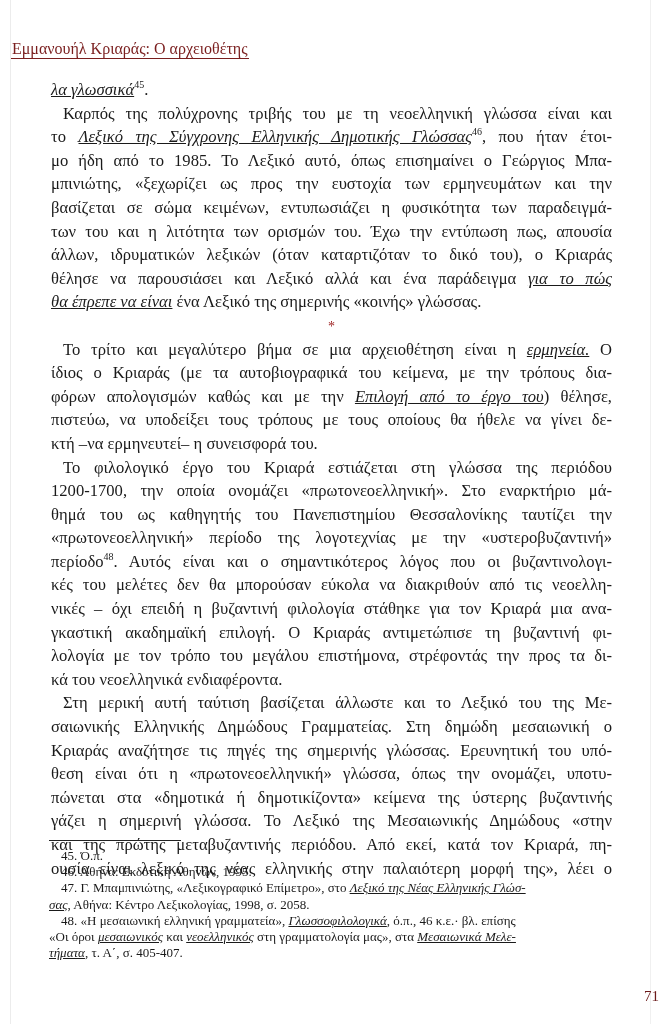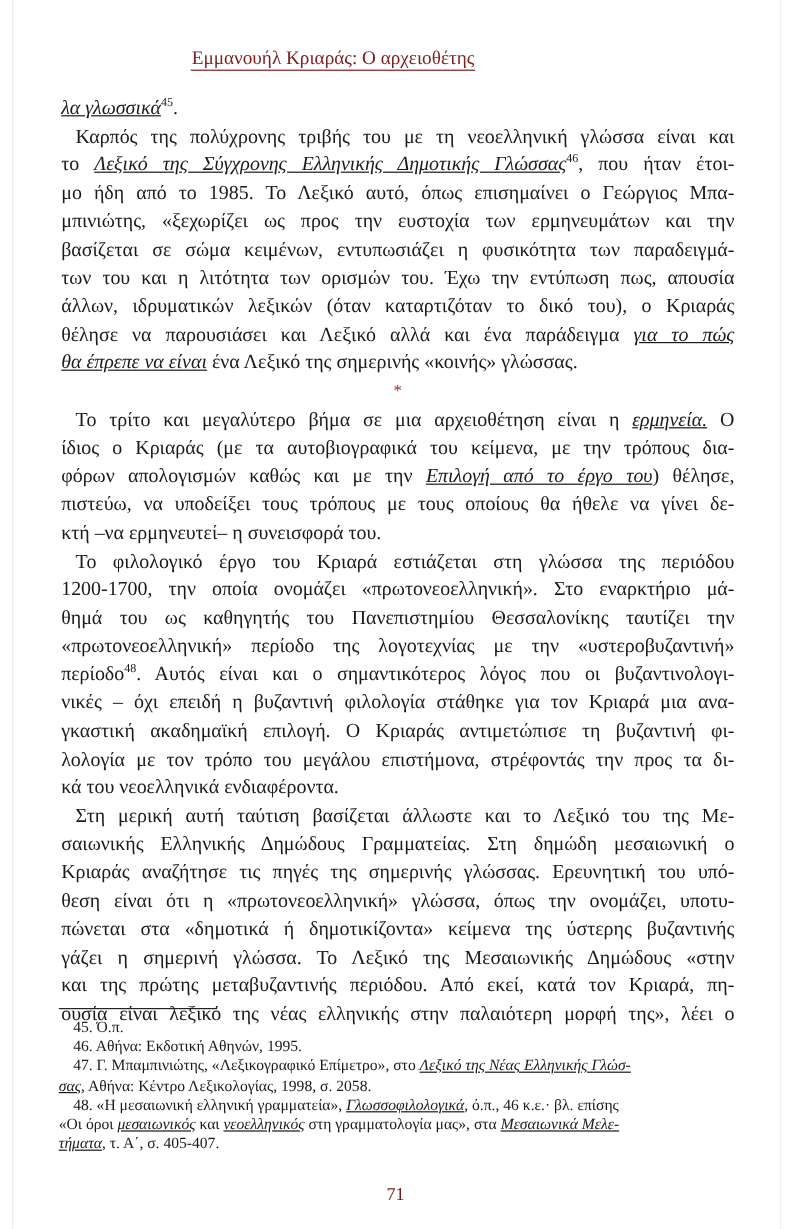--- a/index.html
+++ b/index.html
@@ -1,33 +1,33 @@
 <!DOCTYPE html>
 <html><head>
   <meta charset="utf-8">
   <style>
     html, body { margin: 0; padding: 0; background: #ffffff; }
     body { width: 659px; height: 1024px; position: relative; overflow: hidden;
            font-family: "Liberation Serif", "DejaVu Serif", serif; color: #1a1a1a; }
     .page-edge { position: absolute; left: 10px; top: 0; width: 1px; height: 1024px; background: #ececec; }
     .page-edge-r { position: absolute; left: 650px; top: 0; width: 1px; height: 1024px; background: #f0f0f0; }
-    .running-header { position: absolute; top: 40px; left: 0; width: 555px; text-align: center; }
+    .running-header { position: absolute; top: 40px; left: 11px; width: 555px; }
     .running-header span { color: #7a1e1e; font-size: 16px; border-bottom: 1px solid #7a1e1e; padding: 0 1px 1px 1px; }
     .body-text { position: absolute; left: 51px; top: 78px; width: 561px; font-size: 16.6px; line-height: 23.6px; }
     .line { white-space: nowrap; text-align: justify; text-align-last: justify; height: 23.6px; }
     .line.last { text-align-last: left; }
     .indent { padding-left: 12px; }
     .it { font-style: italic; text-decoration: underline; }
     sup { font-size: 10px; vertical-align: 7px; line-height: 0; }
     .asterisk { text-align: center; color: #9b1b1b; font-size: 14px; height: 23.6px; line-height: 26px; }
     .fn-rule { position: absolute; left: 49px; top: 840px; width: 132px; height: 1px; background: #222; }
     .footnotes { position: absolute; left: 49px; top: 848px; width: 563px; font-size: 13px; line-height: 16.2px; }
     .fn-line { white-space: nowrap; height: 16.2px; }
     .fn-indent { padding-left: 12px; }
-    .page-number { position: absolute; top: 988px; left: 0; width: 659px; text-align: center; color: #6b1a1a; font-size: 15px; }
+    .page-number { position: absolute; top: 988px; left: 0; width: 659px; text-align: right; color: #6b1a1a; font-size: 15px; }
   </style>
 </head>
 <body>
 
 <div class="page-edge"></div>
 <div class="page-edge-r"></div>
 
 <div class="running-header">
   <span>Εμμανουήλ Κριαράς: Ο αρχειοθέτης</span>
 </div>
@@ -52,20 +52,21 @@
   <div class="line"><span>ίδιος ο Κριαράς (με τα αυτοβιογραφικά του κείμενα, με την τρόπους δια-</span></div>
   <div class="line"><span>φόρων απολογισμών καθώς και με την </span><span class="it">Επιλογή από το έργο του</span><span>) θέλησε,</span></div>
   <div class="line"><span>πιστεύω, να υποδείξει τους τρόπους με τους οποίους θα ήθελε να γίνει δε-</span></div>
   <div class="line last"><span>κτή –να ερμηνευτεί– η συνεισφορά του.</span></div>
 
   <div class="line indent"><span>Το φιλολογικό έργο του Κριαρά εστιάζεται στη γλώσσα της περιόδου</span></div>
   <div class="line"><span>1200-1700, την οποία ονομάζει «πρωτονεοελληνική». Στο εναρκτήριο μά-</span></div>
   <div class="line"><span>θημά του ως καθηγητής του Πανεπιστημίου Θεσσαλονίκης ταυτίζει την</span></div>
   <div class="line"><span>«πρωτονεοελληνική» περίοδο της λογοτεχνίας με την «υστεροβυζαντινή»</span></div>
   <div class="line"><span>περίοδο</span><sup>48</sup><span>. Αυτός είναι και ο σημαντικότερος λόγος που οι βυζαντινολογι-</span></div>
+  <div class="line"><span>κές του μελέτες δεν θα μπορούσαν εύκολα να διακριθούν από τις νεοελλη-</span></div>
   <div class="line"><span>νικές – όχι επειδή η βυζαντινή φιλολογία στάθηκε για τον Κριαρά μια ανα-</span></div>
   <div class="line"><span>γκαστική ακαδημαϊκή επιλογή. Ο Κριαράς αντιμετώπισε τη βυζαντινή φι-</span></div>
   <div class="line"><span>λολογία με τον τρόπο του μεγάλου επιστήμονα, στρέφοντάς την προς τα δι-</span></div>
   <div class="line last"><span>κά του νεοελληνικά ενδιαφέροντα.</span></div>
 
   <div class="line indent"><span>Στη μερική αυτή ταύτιση βασίζεται άλλωστε και το Λεξικό του της Με-</span></div>
   <div class="line"><span>σαιωνικής Ελληνικής Δημώδους Γραμματείας. Στη δημώδη μεσαιωνική ο</span></div>
   <div class="line"><span>Κριαράς αναζήτησε τις πηγές της σημερινής γλώσσας. Ερευνητική του υπό-</span></div>
   <div class="line"><span>θεση είναι ότι η «πρωτονεοελληνική» γλώσσα, όπως την ονομάζει, υποτυ-</span></div>
   <div class="line"><span>πώνεται στα «δημοτικά ή δημοτικίζοντα» κείμενα της ύστερης βυζαντινής</span></div>

